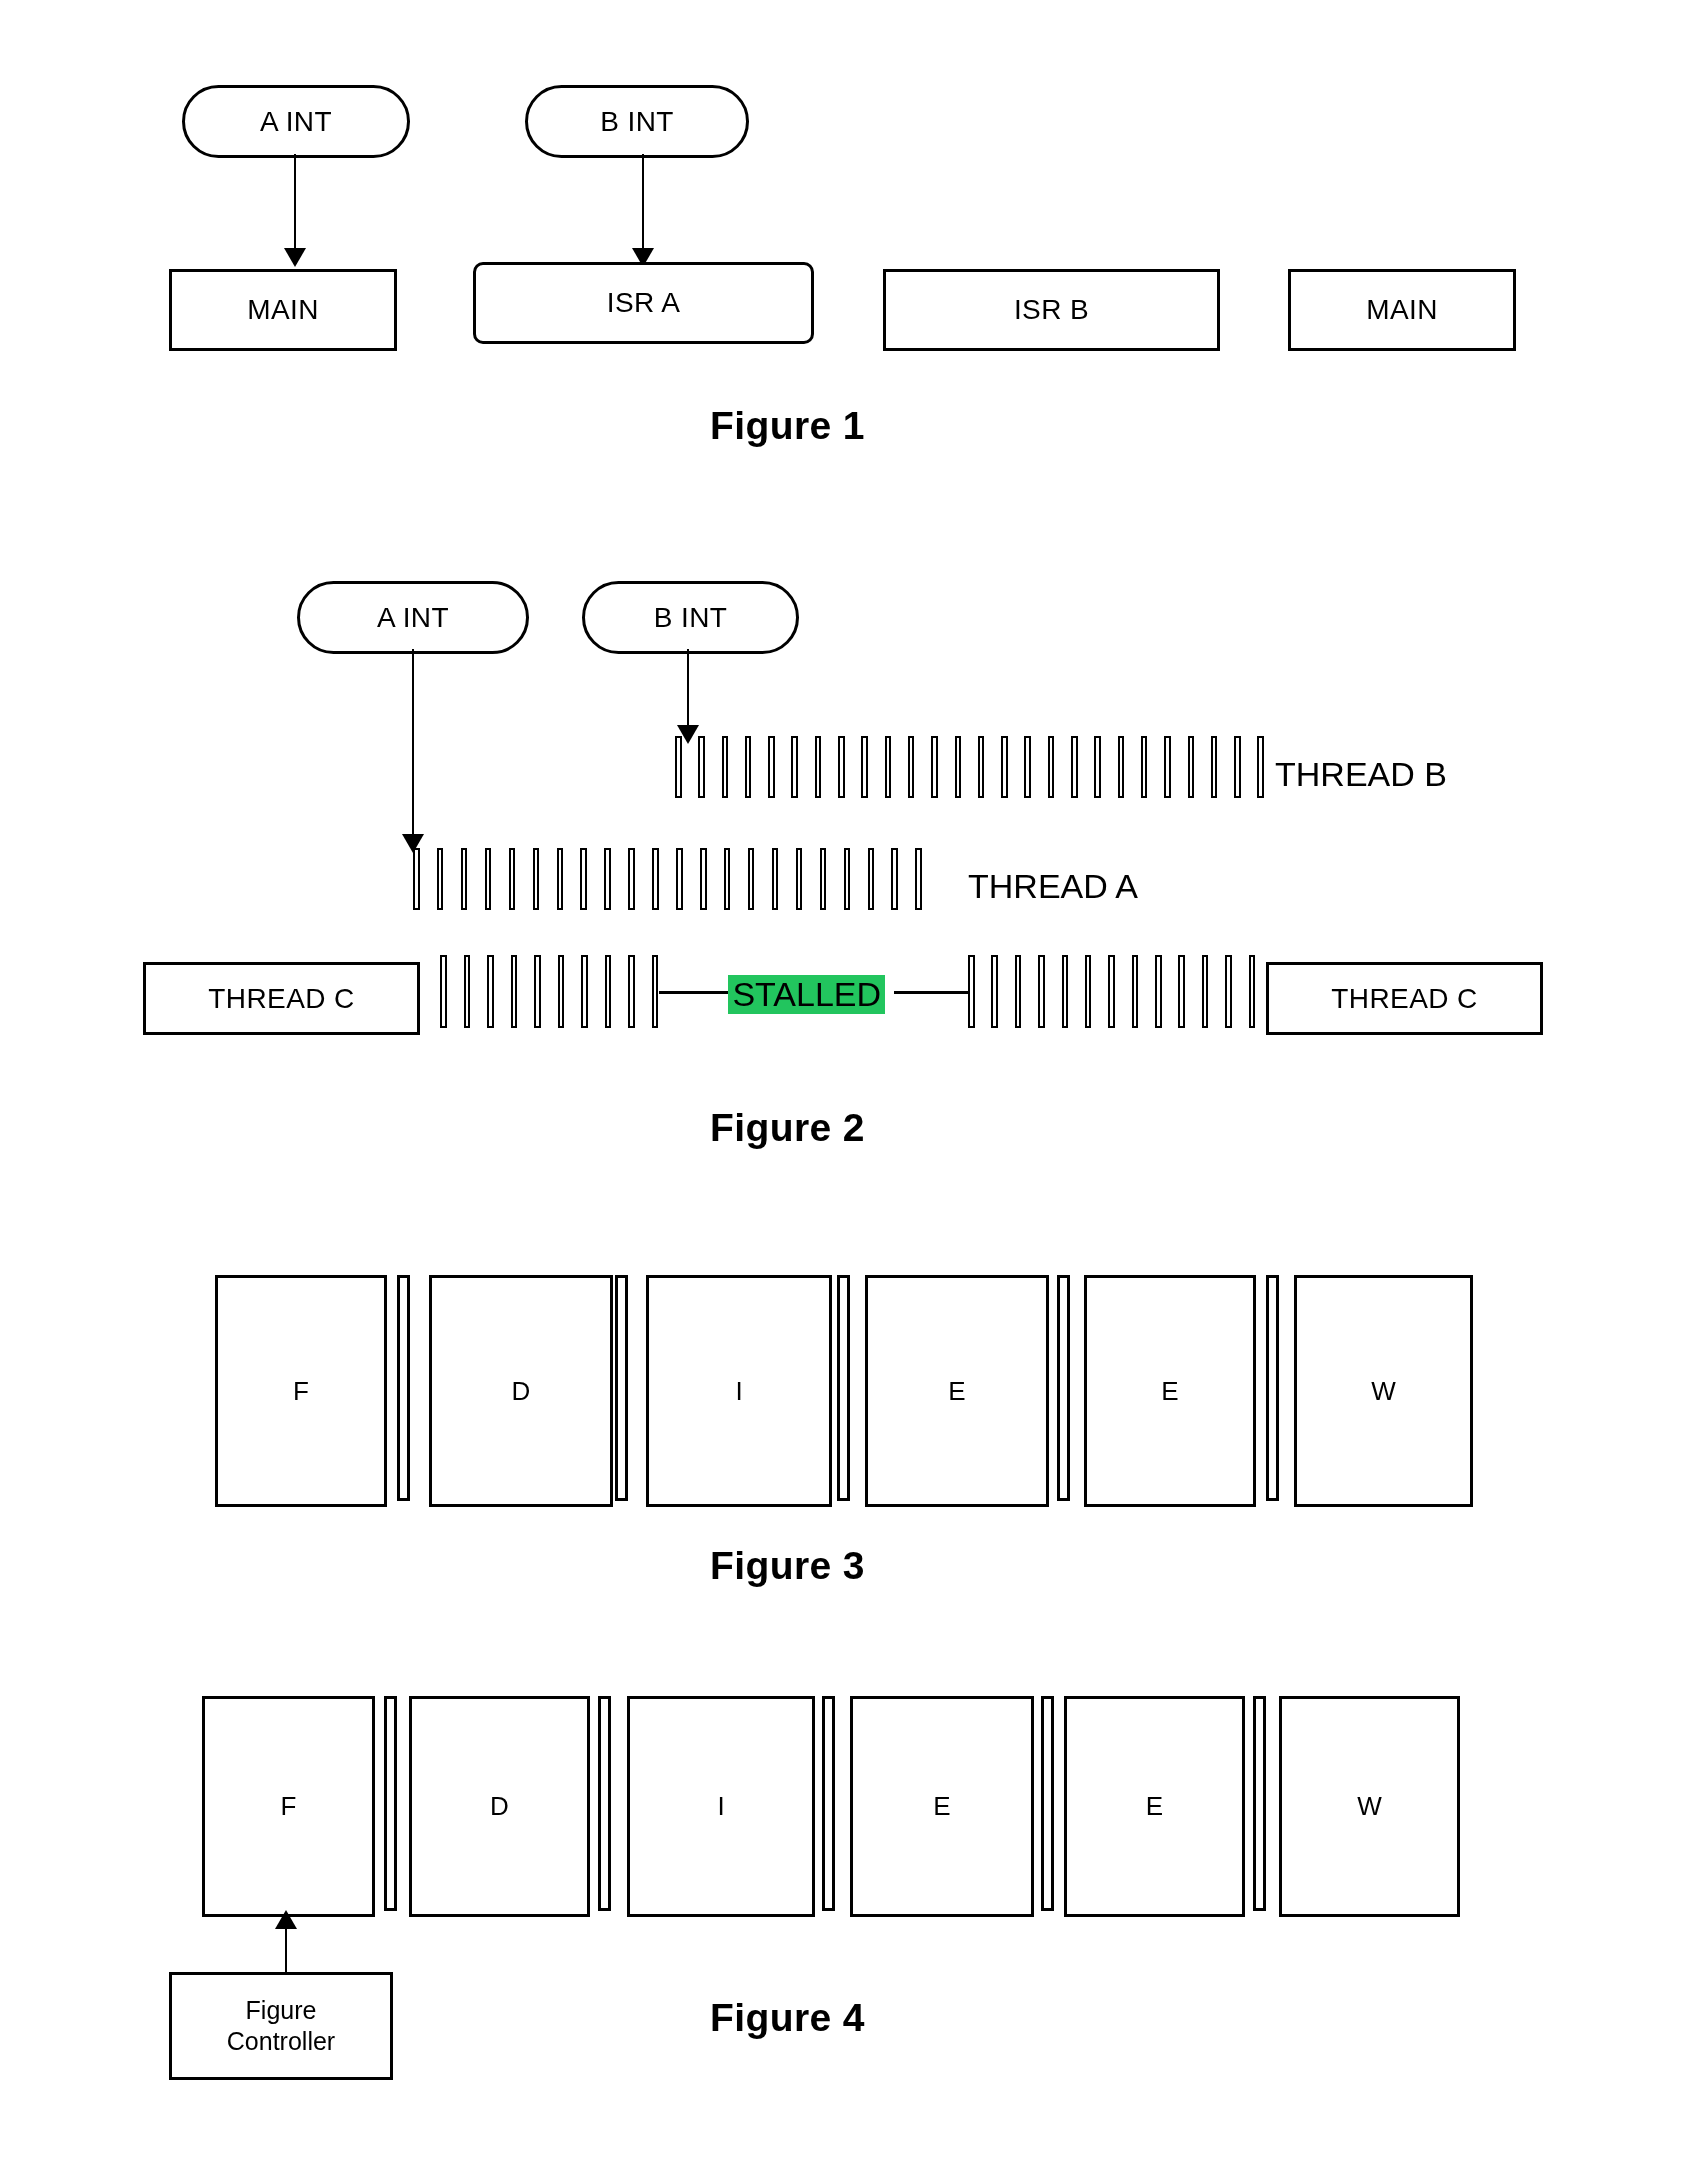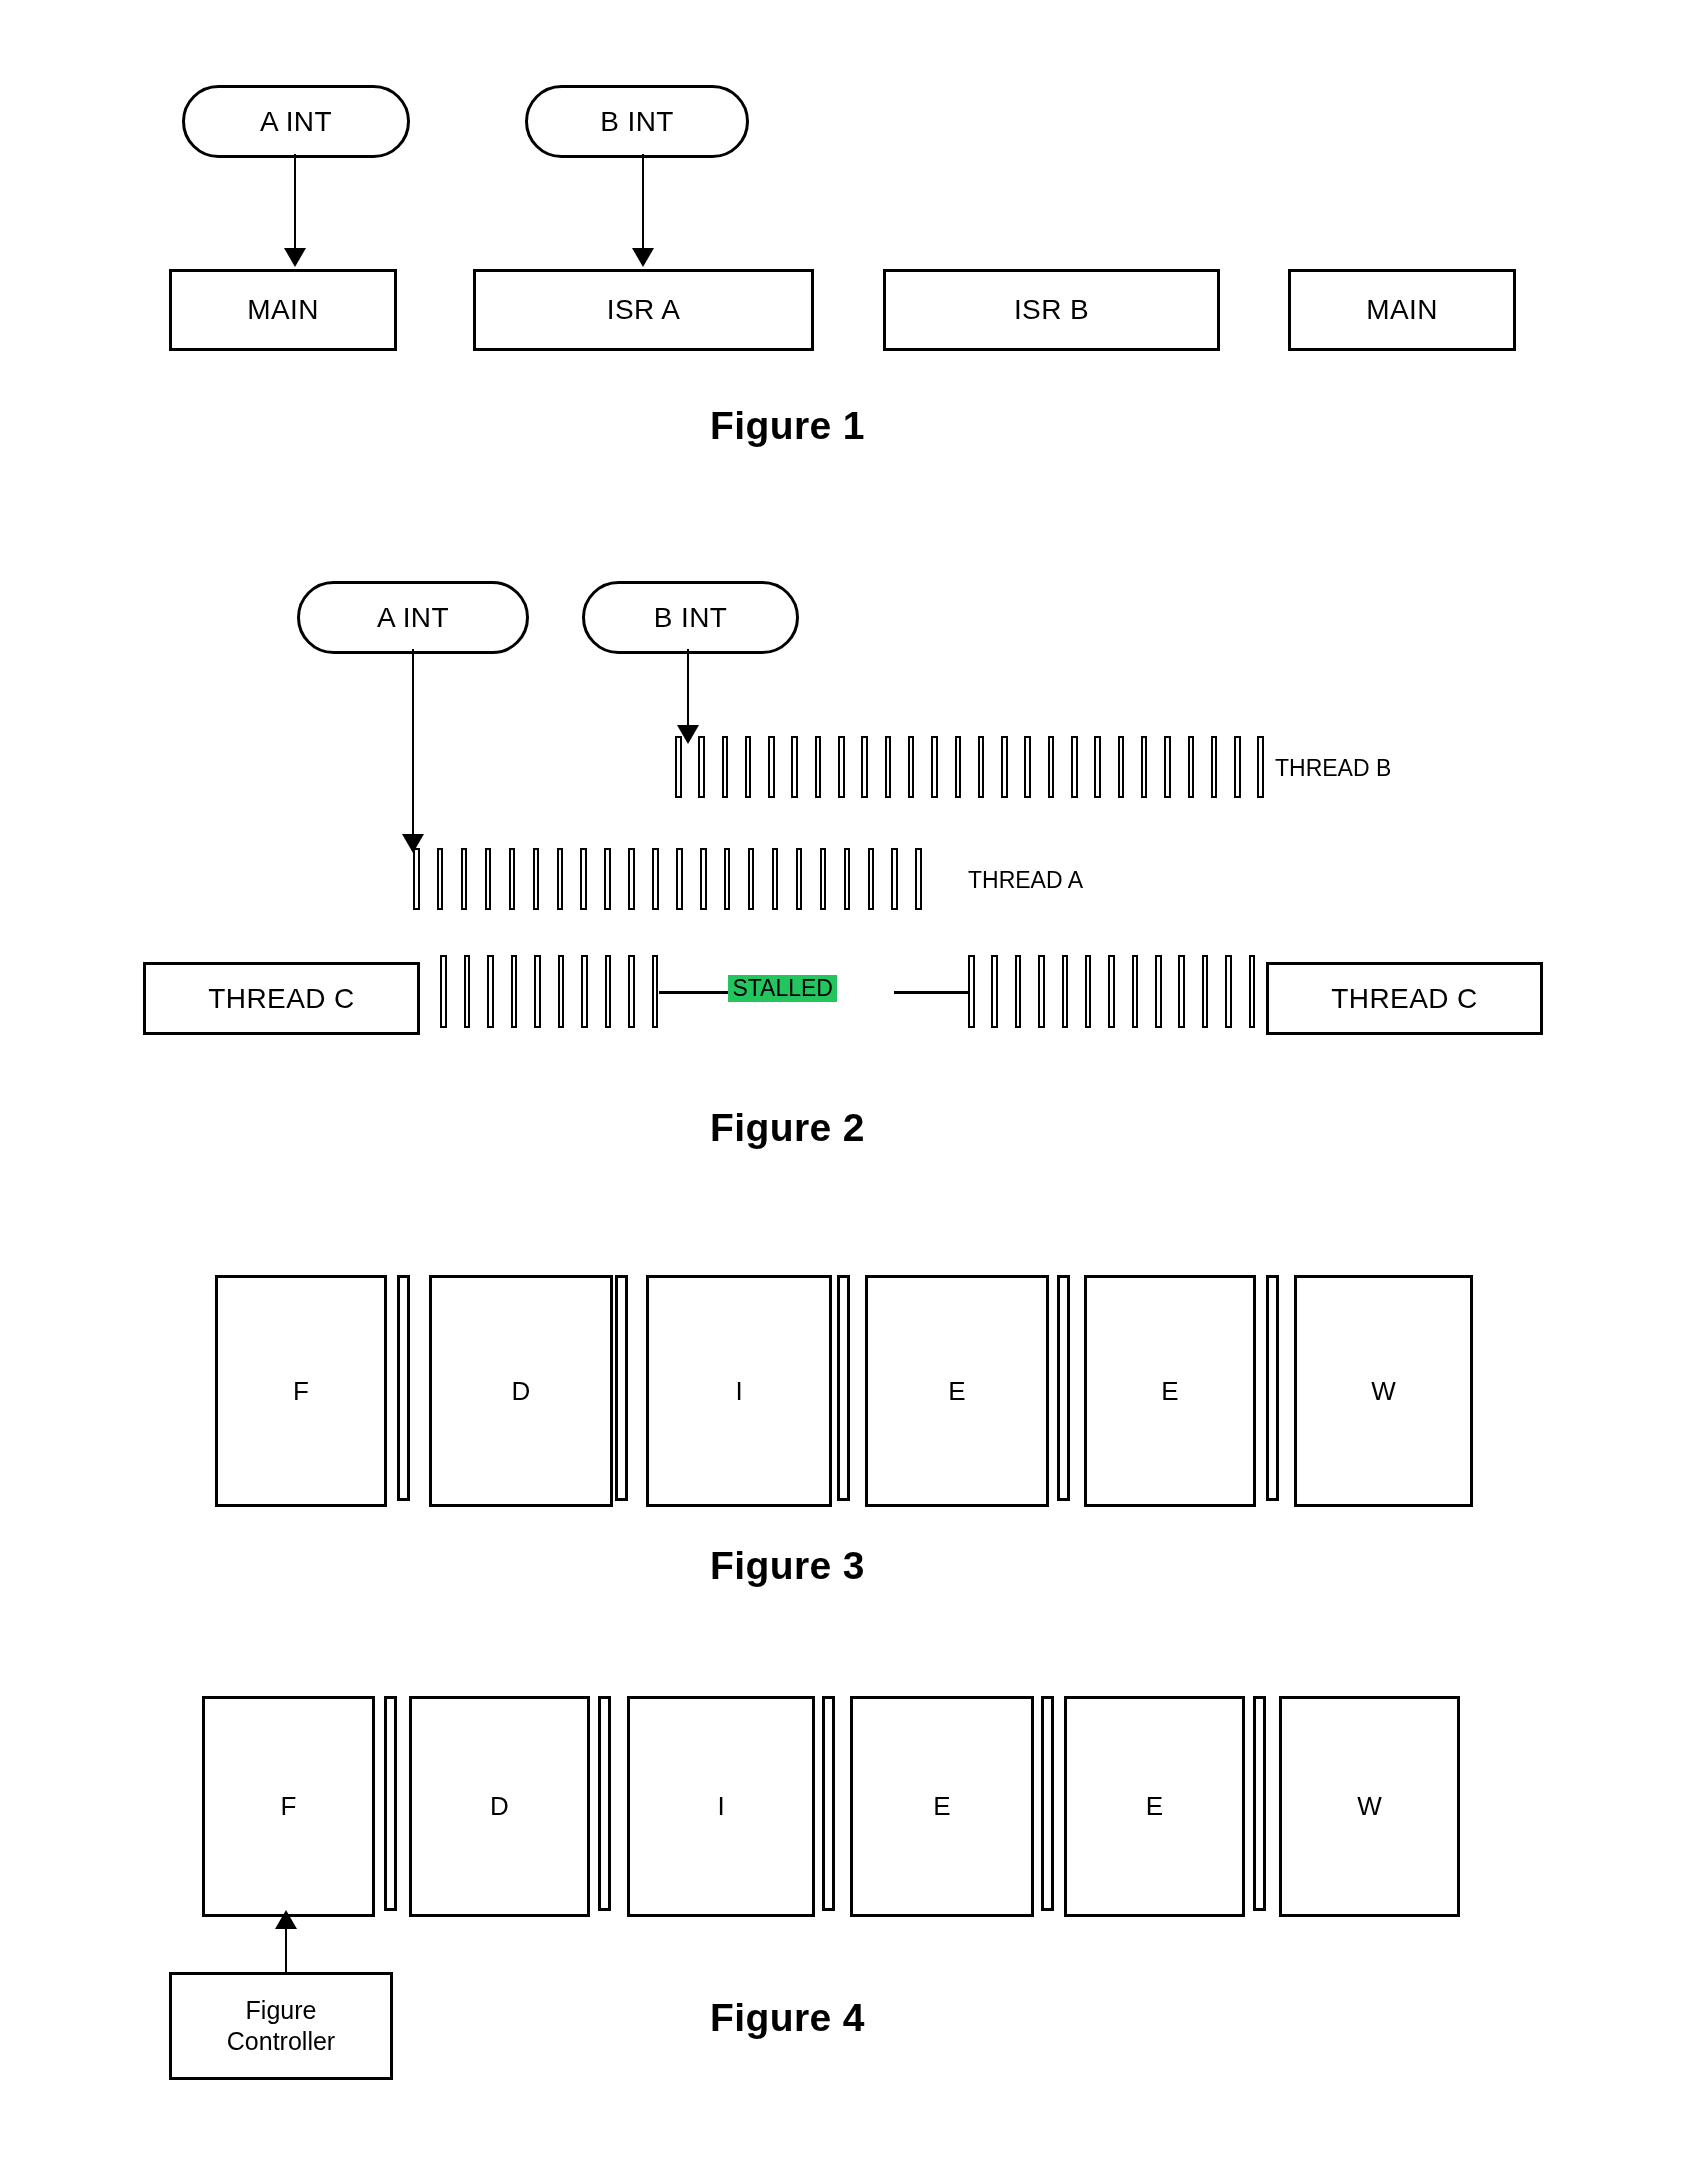--- a/index.html
+++ b/index.html
@@ -44,21 +44,21 @@
     letter-spacing: 0.4px;
   }
   .fig-label {
     position: absolute;
     font-size: 39px;
     font-weight: bold;
     letter-spacing: 0.4px;
   }
   .plain-label {
     position: absolute;
-    font-size: 23px;
+    font-size: 34px;
     white-space: nowrap;
   }
 
   
   .arrow {
     position: absolute;
   }
   .arrow .shaft {
     position: absolute;
     left: 50%;
@@ -158,21 +158,21 @@
 
     <div class="arrow" style="left:632px; top:154px; width:22px; height:113px;">
       <span class="shaft" style="height:94px;"></span>
       <span class="head"></span>
     </div>
 
     <div class="rect" style="left:169px; top:269px; width:222px; height:76px;">
       <span>MAIN</span>
     </div>
 
-    <div class="rect" style="left:473px; top:269px; width:335px; height:76px;">
+    <div class="rect" style="left:473px; top:262px; width:335px; height:76px;border-radius:10px;">
       <span>ISR A</span>
     </div>
 
     <div class="rect" style="left:883px; top:269px; width:331px; height:76px;">
       <span>ISR B</span>
     </div>
 
     <div class="rect" style="left:1288px; top:269px; width:222px; height:76px;">
       <span>MAIN</span>
     </div>

